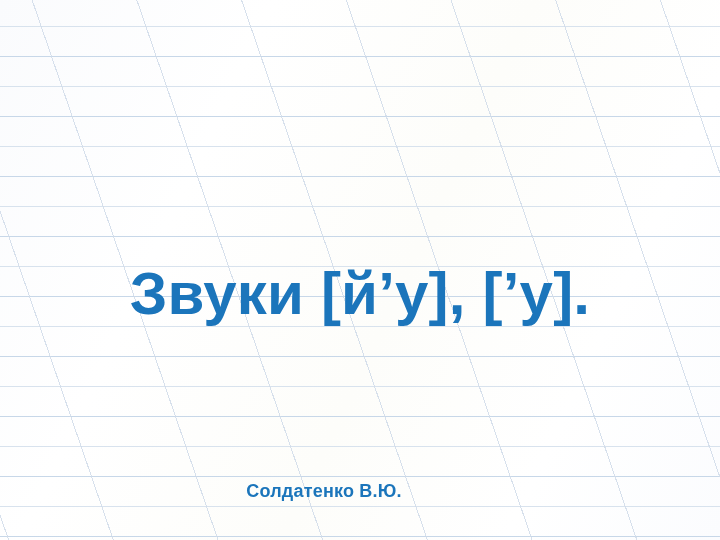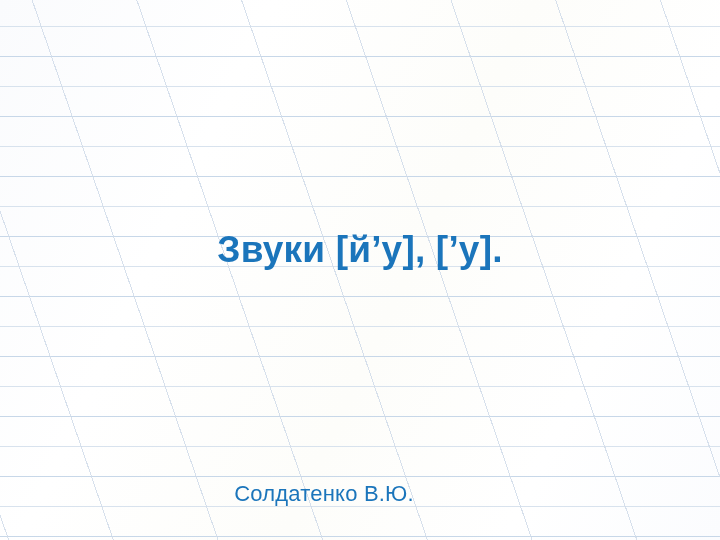--- a/index.html
+++ b/index.html
@@ -81,40 +81,40 @@
   }
 
   .title-block {
     position: absolute;
     left: 0;
     right: 0;
     top: 180px;
     text-align: center;
     color: #1b75bb;
     font-weight: bold;
-    font-size: 37px;
+    font-size: 60px;
     line-height: 1.27;
     letter-spacing: 0.2px;
     white-space: pre-line;
   }
 
   .title-line {
     display: block;
   }
 
   .author-block {
     position: absolute;
     left: 0;
     right: 0;
     top: 480px;
     text-align: center;
     padding-right: 72px;
     color: #1b75bb;
-    font-weight: normal;
-    font-size: 22px;
+    font-weight: bold;
+    font-size: 18px;
     line-height: 1.3;
     letter-spacing: 0.2px;
   }
 </style>
 </head>
 <body>
 
 <div id="slide">
 
   <div class="paper-wash"></div>

